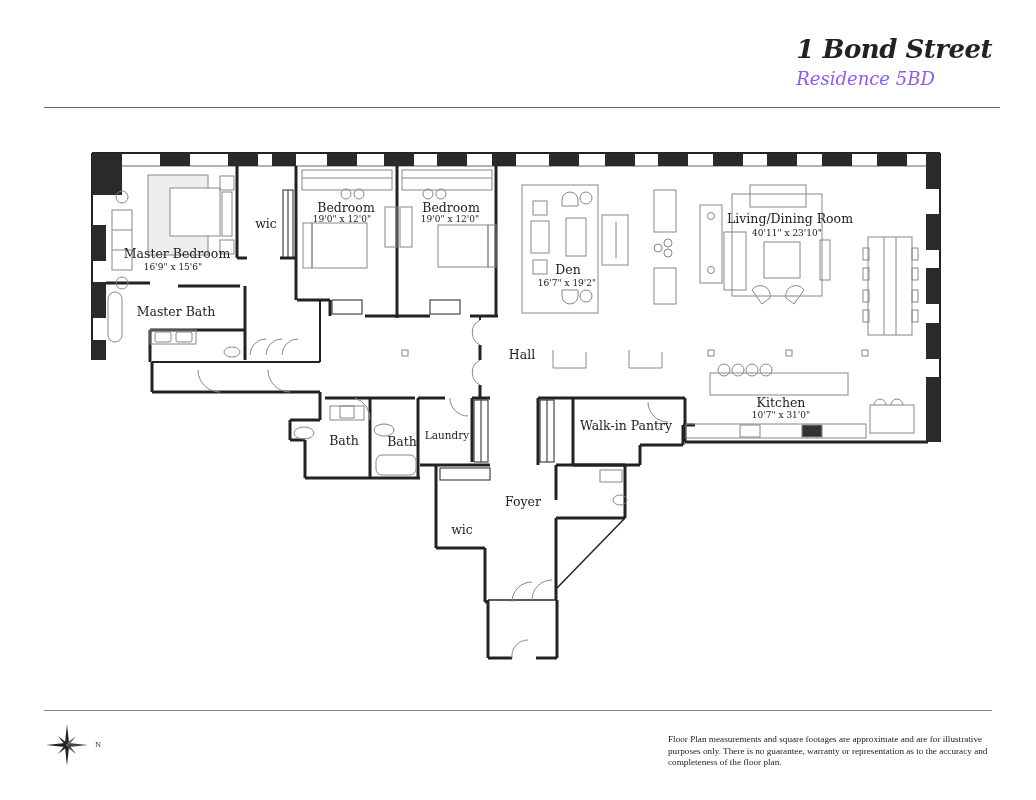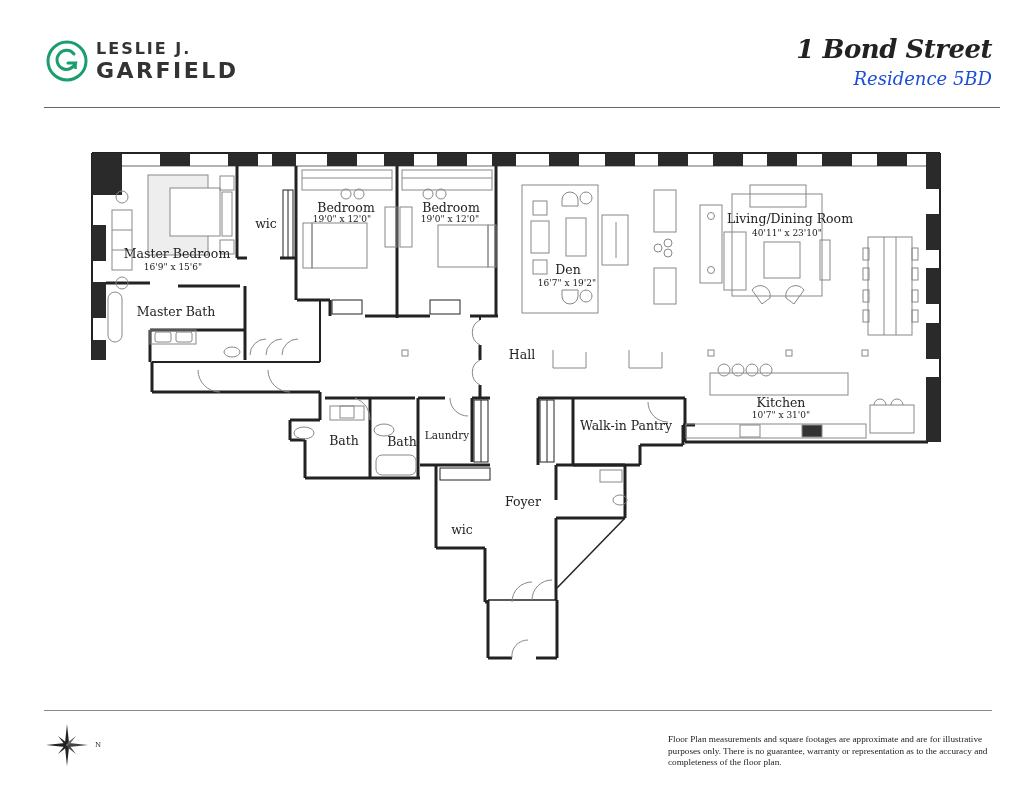--- a/index.html
+++ b/index.html
@@ -3,48 +3,35 @@
 <meta charset="utf-8">
 <style>
   html, body { margin:0; padding:0; background:#ffffff; }
   body { width:1036px; height:800px; position:relative; overflow:hidden; font-family:"DejaVu Serif", serif; color:#222; }
   .header { position:absolute; left:0; top:0; width:1036px; height:110px; }
   .logo { position:absolute; left:46px; top:40px; display:flex; align-items:center; }
   .logo-mark { width:42px; height:42px; position:relative; }
   .logo-text { margin-left:8px; font-family:"DejaVu Sans", sans-serif; font-weight:bold; color:#333; line-height:1; }
   .logo-line1 { font-size:16px; letter-spacing:2px; }
   .logo-line2 { font-size:22px; letter-spacing:2.5px; margin-top:3px; }
-  .title-block { position:absolute; right:44px; top:34px; text-align:right; font-family:"DejaVu Serif", serif; font-style:italic;margin-left:36px; }
+  .title-block { position:absolute; right:44px; top:34px; text-align:left; font-family:"DejaVu Serif", serif; font-style:italic;margin-left:36px; }
   .title-main { font-size:26px; font-weight:bold; color:#222; letter-spacing:-0.5px; }
-  .title-sub { font-size:18px; color:#1d4ed8; margin-top:4px; }
+  .title-sub { font-size:18px; color:#8b5cf6; margin-top:4px; }
   .rule-top { position:absolute; left:44px; top:107px; width:956px; height:1px; background:#666; }
   .rule-bottom { position:absolute; left:44px; top:710px; width:948px; height:1px; background:#888; }
   .plan { position:absolute; left:0; top:0; width:1036px; height:800px; }
   .compass { position:absolute; left:46px; top:722px; width:50px; height:46px; }
   .compass-n { position:absolute; left:95px; top:741px; font-size:7px; font-family:"DejaVu Serif", serif; }
   .disclaimer { position:absolute; left:668px; top:734px; width:330px; font-family:Liberation Serif, serif; font-size:9.2px; line-height:11.5px; color:#222; }
   .room-label { font-family:"DejaVu Serif", serif; fill:#222; }
 </style>
 </head>
 <body>
 
 <div class="header">
-  <div class="logo">
-    <div class="logo-mark">
-      <svg width="42" height="42" viewBox="0 0 42 42">
-        <circle cx="21" cy="21" r="19" fill="none" stroke="#1a9e6e" stroke-width="3"></circle>
-        <path d="M28 14 A9.5 9.5 0 1 0 29.5 23 L22 23" fill="none" stroke="#1a9e6e" stroke-width="3" stroke-linecap="round"></path>
-        <path d="M29.5 23 L29.5 29" fill="none" stroke="#1a9e6e" stroke-width="2.6"></path>
-      </svg>
-    </div>
-    <div class="logo-text">
-      <div class="logo-line1">LESLIE J.</div>
-      <div class="logo-line2">GARFIELD</div>
-    </div>
-  </div>
   <div class="title-block">
     <div class="title-main">1 Bond Street</div>
     <div class="title-sub">Residence 5BD</div>
   </div>
 </div>
 <div class="rule-top"></div>
 
 <svg class="plan" width="1036" height="800" viewBox="0 0 1036 800">
   <g fill="none" stroke="#222" stroke-width="3">
 

